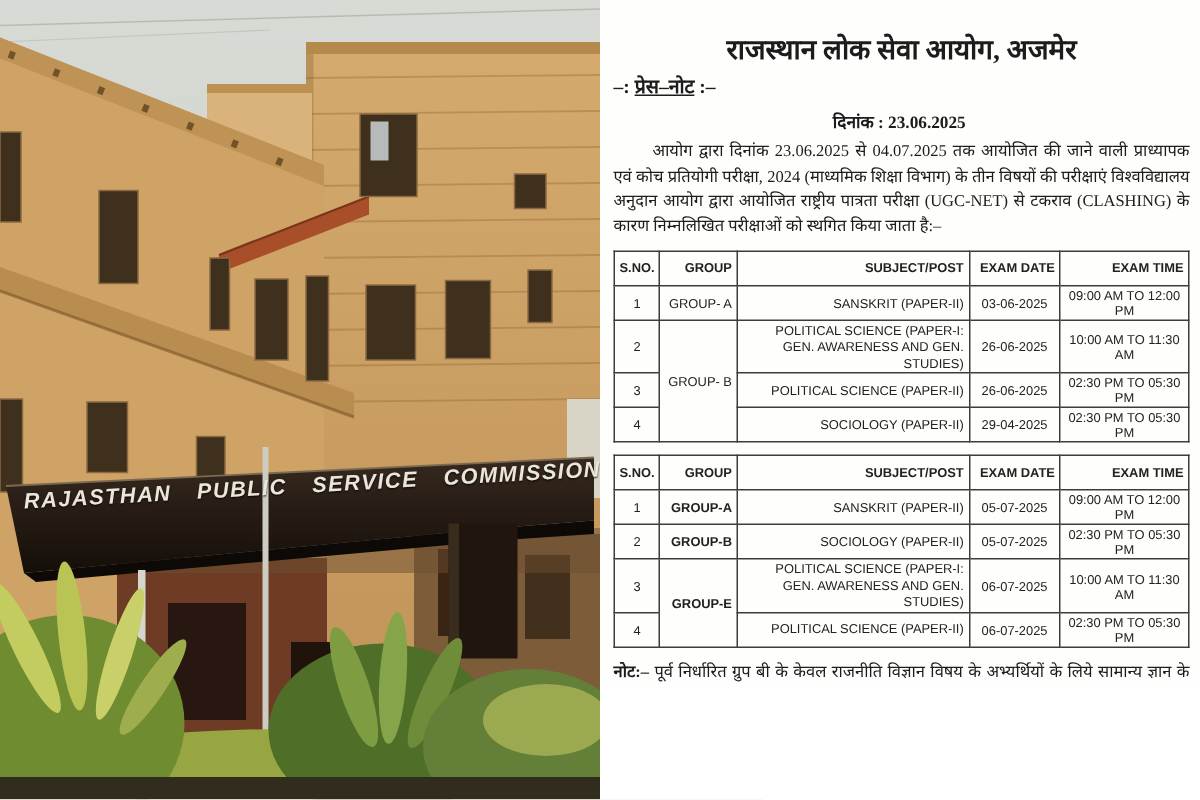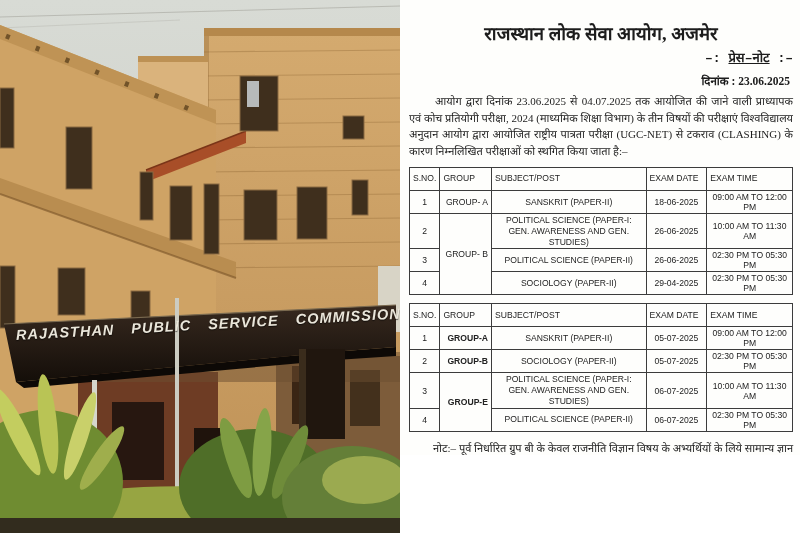--- a/index.html
+++ b/index.html
@@ -17,35 +17,35 @@
     font-weight:bold;font-style:italic;font-size:14.5px;
     letter-spacing:1px;word-spacing:12px;white-space:nowrap;
     text-shadow:0 1px 1px rgba(0,0,0,.6);
   }
   
   .doc-pane{
     width:400px;height:455px;flex:0 0 400px;background:#fefefc;color:#1c1c1c;
     padding:24px 7px 0 9px;box-sizing:border-box;overflow:hidden;
   }
   .doc-title{font-size:18.5px;font-weight:bold;text-align:center;line-height:1.15;}
-  .doc-subtitle{font-size:13px;font-weight:bold;text-align:right;margin-top:3px;font-family:Liberation Mono, monospace;}
+  .doc-subtitle{font-size:13px;font-weight:bold;text-align:left;margin-top:3px;}
   .doc-subtitle .u{text-decoration:underline;}
-  .doc-date{font-size:11.5px;font-weight:bold;text-align:right;margin-top:7px;padding-right:3px;}
+  .doc-date{font-size:11.5px;font-weight:bold;text-align:center;margin-top:7px;padding-right:3px;}
   .doc-para{font-size:11px;line-height:1.5;text-align:justify;text-indent:26px;margin-top:5px;}
   .doc-note{font-size:11px;line-height:1.5;text-align:justify;margin-top:8px;}
-  .doc-note b{font-weight:normal;margin-left:24px;}
+  .doc-note b{font-weight:bold;}
   table.exam{
     width:100%;border-collapse:collapse;margin-top:8px;
     font-family:"Liberation Sans",sans-serif;font-size:8.6px;color:#222;
   }
   table.exam th,table.exam td{border:1px solid #3c3c3c;padding:1px 3px;vertical-align:middle;}
-  table.exam th{font-weight:normal;text-align:left;height:20px;line-height:1.15;}
+  table.exam th{font-weight:bold;text-align:right;height:20px;line-height:1.15;}
   td.c{text-align:center;}
   td.g{text-align:right;padding-left:5px;}
-  td.s{text-align:center;line-height:1.25;}
+  td.s{text-align:right;line-height:1.25;}
   td.bold{font-weight:bold;margin-left:20px;}
   .col-sno{width:26px;}.col-group{width:52px;}.col-subj{width:158px;}.col-date{width:62px;}.col-time{width:88px;}
 </style>
 </head>
 <body>
 
 <div class="stage">
 
   <div class="photo-pane">
     <svg width="400" height="533" viewBox="0 0 400 533">
@@ -192,21 +192,21 @@
           <th>SUBJECT/POST</th>
           <th>EXAM DATE</th>
           <th>EXAM TIME</th>
         </tr>
       </thead>
       <tbody>
         <tr>
           <td class="c">1</td>
           <td class="g">GROUP- A</td>
           <td class="s">SANSKRIT (PAPER-II)</td>
-          <td class="c">18-06-2025</td>
+          <td class="c">03-06-2025</td>
           <td class="c">09:00 AM TO 12:00 PM</td>
         </tr>
         <tr>
           <td class="c">2</td>
           <td class="g" rowspan="3">GROUP- B</td>
           <td class="s">POLITICAL SCIENCE (PAPER-I:  GEN. AWARENESS AND GEN. STUDIES)</td>
           <td class="c">26-06-2025</td>
           <td class="c">10:00 AM TO 11:30 AM</td>
         </tr>
         <tr>

